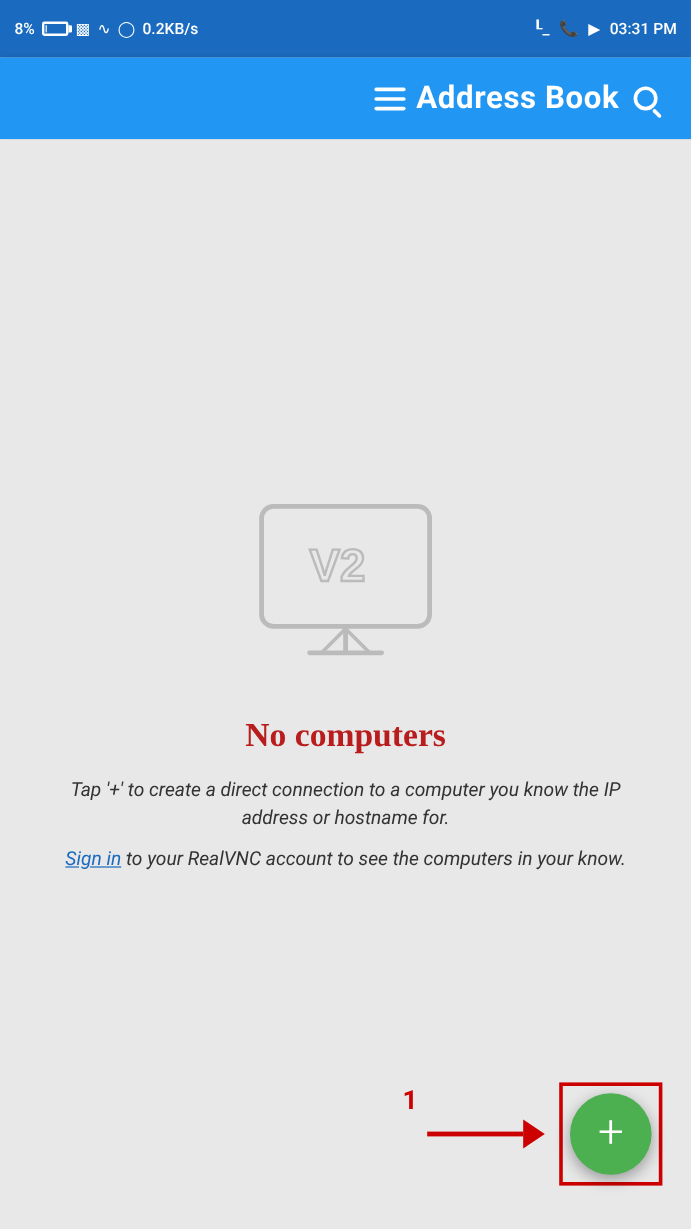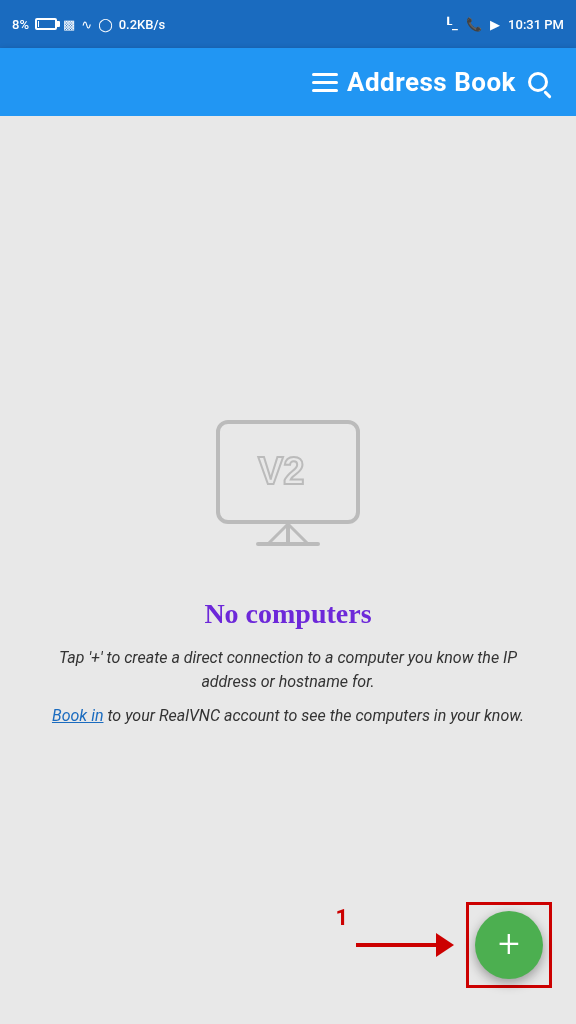--- a/index.html
+++ b/index.html
@@ -146,21 +146,21 @@
     }
     .monitor-illustration svg {
       width: 170px;
       height: 150px;
     }
 
     
     .no-computers-title {
       font-size: 28px;
       font-weight: bold;
-      color: #6d28d9;
+      color: #b91c1c;
       margin-bottom: 16px;
       text-align: right;
       font-family: Georgia, serif;
     }
     .no-computers-desc {
       font-size: 16px;
       color: #333;
       text-align: center;
       line-height: 1.5;
       max-width: 500px;
@@ -261,21 +261,21 @@
     </div>
     <span>▩</span>
     <span>∿</span>
     <span>◯</span>
     <span>0.2KB/s</span>
   </div>
   <div class="status-right">
     <span>┖_</span>
     <span>📞</span>
     <span>▶</span>
-    <span>10:31 PM</span>
+    <span>03:31 PM</span>
   </div>
 </div>
 
 <div id="app-bar">
   <div class="menu-icon-btn">
     <div class="hamburger-line"></div>
     <div class="hamburger-line"></div>
     <div class="hamburger-line"></div>
   </div>
   <span id="app-bar-title">Address Book</span>
@@ -301,21 +301,21 @@
 
       <path d="M65 132 L85 112 L105 132 Z" stroke="#bbb" stroke-width="3" fill="none"></path>
     </svg>
   </div>
 
   <div class="no-computers-title">No computers</div>
 
   <div class="no-computers-desc">Tap '+' to create a direct connection to a computer you know the IP address or hostname for.</div>
 
   <div class="sign-in-text">
-    <span class="sign-in-link">Book in</span>
+    <span class="sign-in-link">Sign in</span>
     <span> to your RealVNC account to see the computers in your know.</span>
   </div>
 
   <div class="fab-area">
     <div class="arrow-annotation">
       <span class="arrow-number">1</span>
       <div class="arrow-shape">
         <div class="arrow-line"></div>
         <div class="arrow-head"></div>
       </div>

